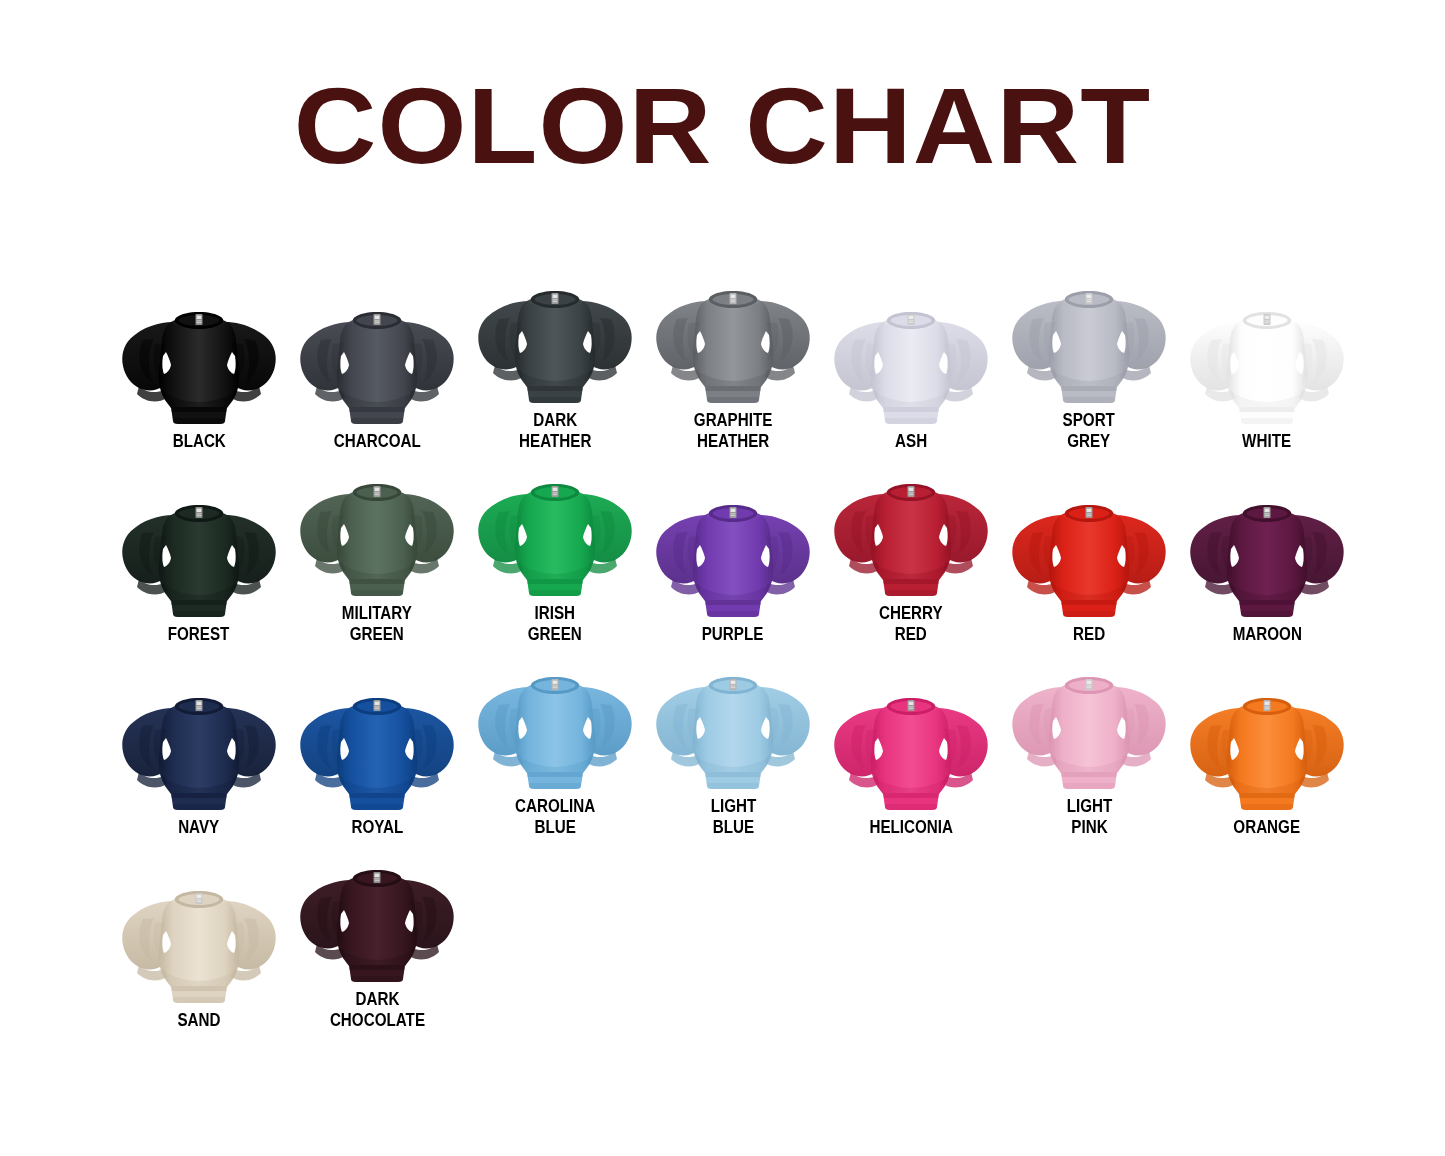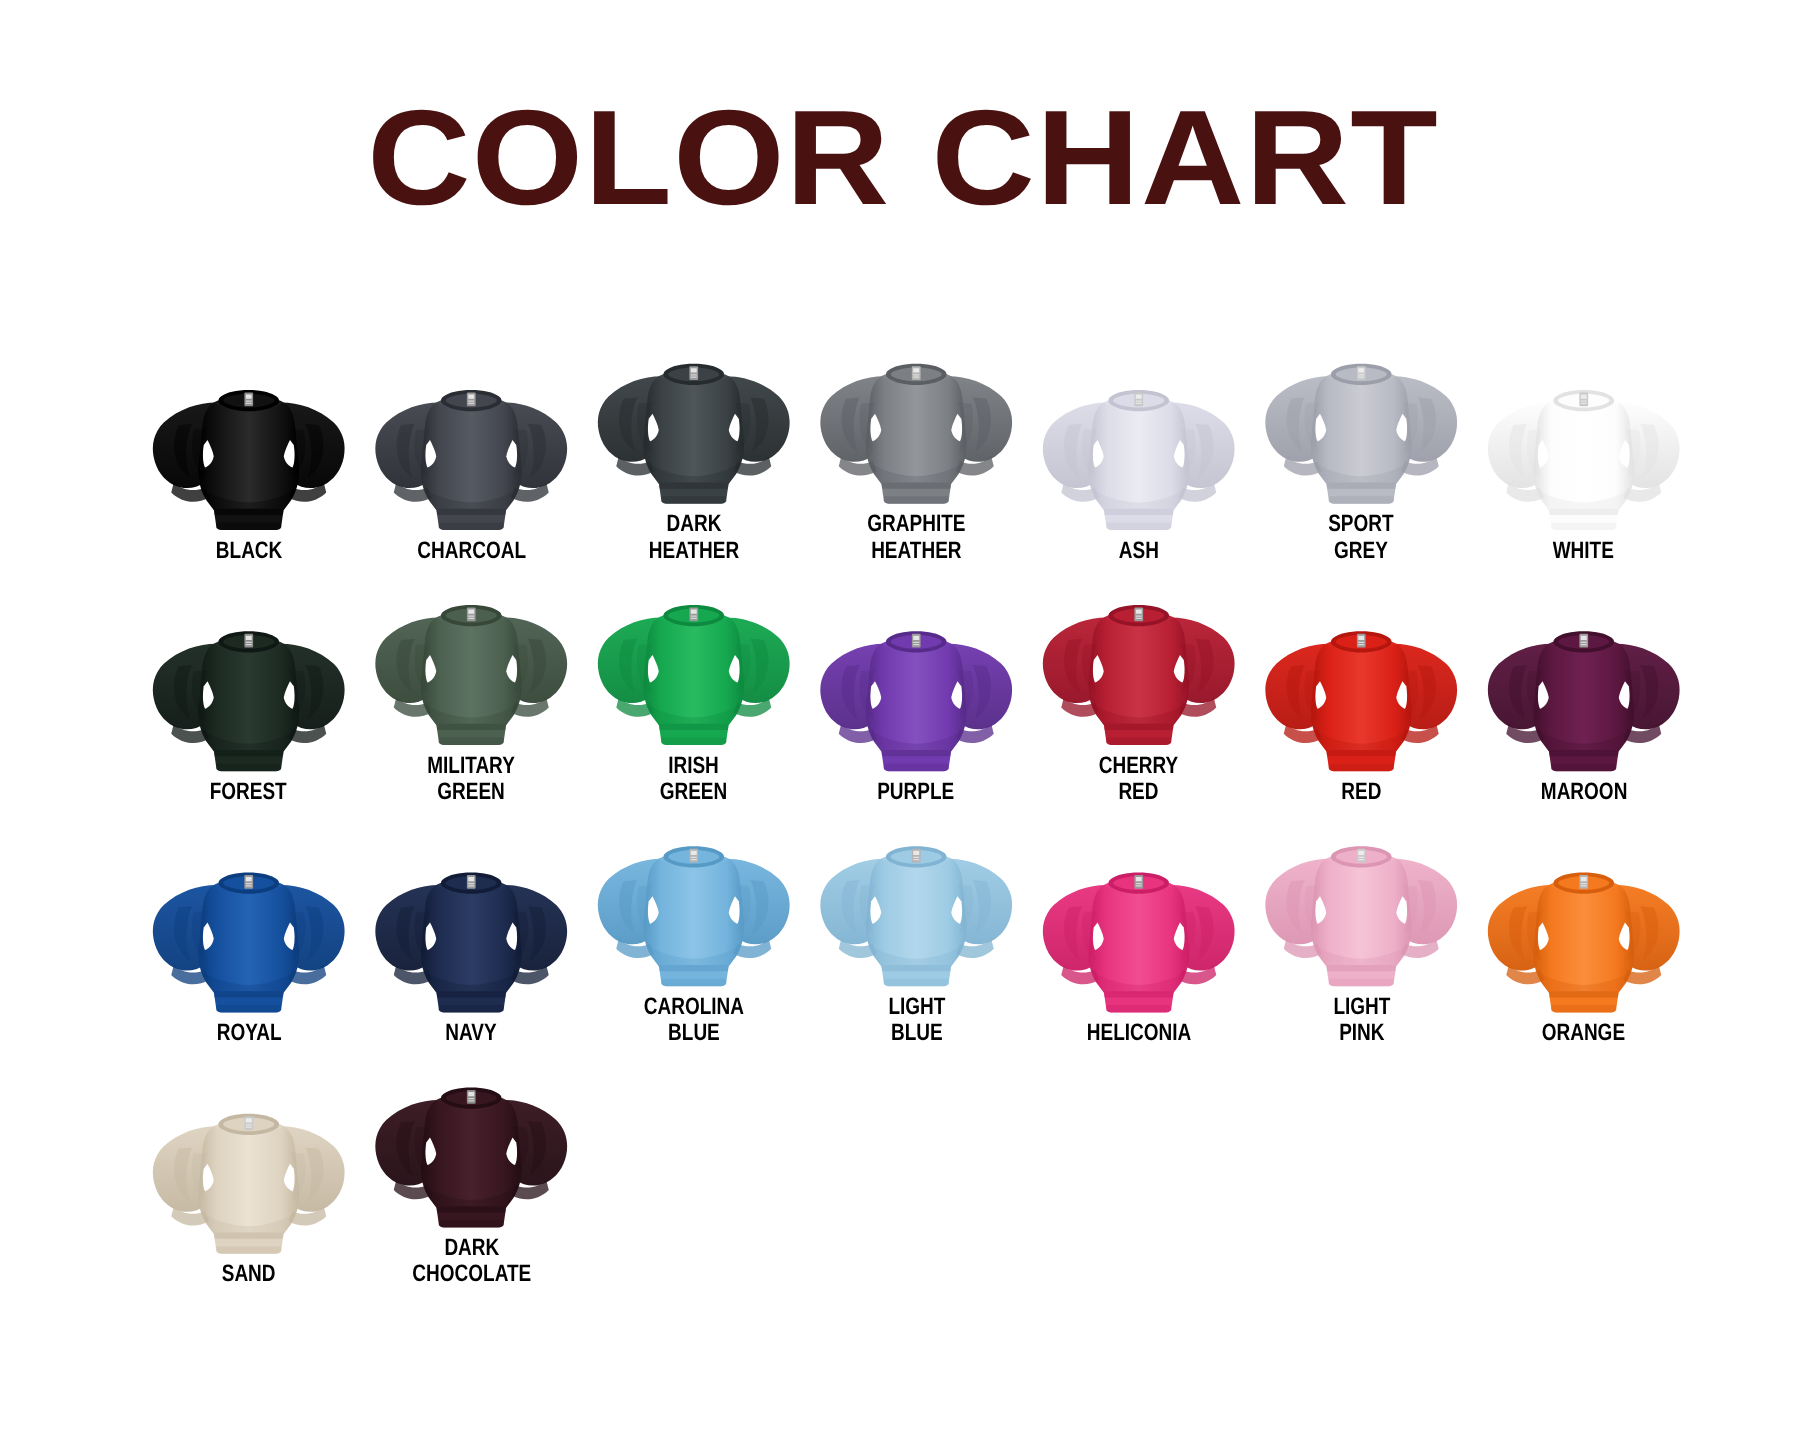--- a/index.html
+++ b/index.html
@@ -1263,20 +1263,103 @@
 </svg>
         </div>
         <div class="swatch-label">MAROON</div>
       </div>
     </div>
     <div class="swatch-row">
       <div class="swatch-cell">
         <div class="garment-wrap">
 <svg viewBox="0 0 160 128" xmlns="http://www.w3.org/2000/svg">
   <defs>
+    <linearGradient id="g15" x1="0" y1="0" x2="1" y2="0">
+      <stop offset="0" stop-color="#121c36"></stop>
+      <stop offset="0.18" stop-color="#1e2c50"></stop>
+      <stop offset="0.50" stop-color="#2c3c64"></stop>
+      <stop offset="0.82" stop-color="#1e2c50"></stop>
+      <stop offset="1" stop-color="#121c36"></stop>
+    </linearGradient>
+    <linearGradient id="gs15" x1="0" y1="0" x2="0" y2="1">
+      <stop offset="0" stop-color="#1e2c50"></stop>
+      <stop offset="1" stop-color="#121c36"></stop>
+    </linearGradient>
+  </defs>
+
+  <path d="M54,22 C40,22 24,27 12,38 C4,46 2,56 4,66 C6,76 12,84 20,88
+           C28,92 38,91 44,86 C50,81 52,72 53,62 L58,30 Z" fill="url(#gs15)" opacity="0.97"></path>
+
+  <path d="M106,22 C120,22 136,27 148,38 C156,46 158,56 156,66 C154,76 148,84 140,88
+           C132,92 122,91 116,86 C110,81 108,72 107,62 L102,30 Z" fill="url(#gs15)" opacity="0.97"></path>
+
+  <path d="M80,16
+           C68,16 60,18 52,22
+           C47,25 44,31 43,40
+           L40,72
+           C39,82 41,92 46,100
+           L52,108
+           L108,108
+           L114,100
+           C119,92 121,82 120,72
+           L117,40
+           C116,31 113,25 108,22
+           C100,18 92,16 80,16 Z" fill="url(#g15)"></path>
+
+  <path d="M52,22 C58,19 68,17 80,17 C92,17 102,19 108,22
+           C103,26 93,28 80,28 C67,28 57,26 52,22 Z" fill="#2c3c64" opacity="0.25"></path>
+
+  <path d="M47,52 C49,56 51,60 52,65 C51,70 48,73 45,74 C43,70 43,62 44,56 Z" fill="#ffffff"></path>
+
+  <path d="M113,52 C111,56 109,60 108,65 C109,70 112,73 115,74 C117,70 117,62 116,56 Z" fill="#ffffff"></path>
+
+  <path d="M24,40 C20,48 19,58 22,68 C24,74 28,79 33,82
+           C30,74 29,62 31,52 C32,46 33,42 35,39 Z" fill="#121c36" opacity="0.45"></path>
+  <path d="M36,44 C34,52 34,62 37,71 C39,76 42,80 46,82
+           C43,74 42,62 44,53 C45,48 46,45 47,43 Z" fill="#121c36" opacity="0.30"></path>
+
+  <path d="M136,40 C140,48 141,58 138,68 C136,74 132,79 127,82
+           C130,74 131,62 129,52 C128,46 127,42 125,39 Z" fill="#121c36" opacity="0.45"></path>
+  <path d="M124,44 C126,52 126,62 123,71 C121,76 118,80 114,82
+           C117,74 118,62 116,53 C115,48 114,45 113,43 Z" fill="#121c36" opacity="0.30"></path>
+
+  <path d="M20,86 C26,92 36,94 45,90 L48,98 C38,104 26,102 18,94 Z" fill="#121c36" opacity="0.75"></path>
+  <path d="M140,86 C134,92 124,94 115,90 L112,98 C122,104 134,102 142,94 Z" fill="#121c36" opacity="0.75"></path>
+
+  <path d="M44,92 C56,99 70,102 80,102 C90,102 104,99 116,92
+           L114,100 L108,108 L52,108 L46,100 Z" fill="#121c36" opacity="0.30"></path>
+
+  <path d="M80,12 C70,12 62,14 58,17 C55,19 55,22 58,24
+           C63,27 71,29 80,29 C89,29 97,27 102,24
+           C105,22 105,19 102,17 C98,14 90,12 80,12 Z" fill="#121c36"></path>
+  <path d="M80,15 C72,15 65,16.5 61,18.5 C59,19.8 59,21 61,22.2
+           C65,24.5 72,26 80,26 C88,26 95,24.5 99,22.2
+           C101,21 101,19.8 99,18.5 C95,16.5 88,15 80,15 Z" fill="#1e2c50"></path>
+  <path d="M80,18 C74,18 69,19 66,20.3 C64.8,20.9 64.8,21.6 66,22.2
+           C69,23.6 74,24.6 80,24.6 C86,24.6 91,23.6 94,22.2
+           C95.2,21.6 95.2,20.9 94,20.3 C91,19 86,18 80,18 Z" fill="#ffffff" opacity="0.0"></path>
+
+  <rect x="76.5" y="14" width="7" height="11" rx="0.8" fill="#9a9a9a"></rect>
+  <rect x="77.6" y="15.6" width="4.8" height="3.4" fill="#f2f2f2" opacity="0.85"></rect>
+  <rect x="77.6" y="20.4" width="4.8" height="1" fill="#f2f2f2" opacity="0.7"></rect>
+  <rect x="77.6" y="22.2" width="4.8" height="1" fill="#f2f2f2" opacity="0.7"></rect>
+
+  <path d="M52,107 L108,107 L106,121 C106,123 104,124 101,124
+           L59,124 C56,124 54,123 54,121 Z" fill="#1e2c50"></path>
+  <path d="M52,107 L108,107 L107.3,112 L52.7,112 Z" fill="#121c36" opacity="0.55"></path>
+  <path d="M54,121 C54,123 56,124 59,124 L101,124 C104,124 106,123 106,121
+           L105.6,118 L54.4,118 Z" fill="#121c36" opacity="0.35"></path>
+</svg>
+        </div>
+        <div class="swatch-label">NAVY</div>
+      </div>
+      <div class="swatch-cell">
+        <div class="garment-wrap">
+<svg viewBox="0 0 160 128" xmlns="http://www.w3.org/2000/svg">
+  <defs>
     <linearGradient id="g16" x1="0" y1="0" x2="1" y2="0">
       <stop offset="0" stop-color="#0c3d7e"></stop>
       <stop offset="0.18" stop-color="#15509e"></stop>
       <stop offset="0.50" stop-color="#2463b4"></stop>
       <stop offset="0.82" stop-color="#15509e"></stop>
       <stop offset="1" stop-color="#0c3d7e"></stop>
     </linearGradient>
     <linearGradient id="gs16" x1="0" y1="0" x2="0" y2="1">
       <stop offset="0" stop-color="#15509e"></stop>
       <stop offset="1" stop-color="#0c3d7e"></stop>
@@ -1346,103 +1429,20 @@
   <path d="M54,121 C54,123 56,124 59,124 L101,124 C104,124 106,123 106,121
            L105.6,118 L54.4,118 Z" fill="#0c3d7e" opacity="0.35"></path>
 </svg>
         </div>
         <div class="swatch-label">ROYAL</div>
       </div>
       <div class="swatch-cell">
         <div class="garment-wrap">
 <svg viewBox="0 0 160 128" xmlns="http://www.w3.org/2000/svg">
   <defs>
-    <linearGradient id="g15" x1="0" y1="0" x2="1" y2="0">
-      <stop offset="0" stop-color="#121c36"></stop>
-      <stop offset="0.18" stop-color="#1e2c50"></stop>
-      <stop offset="0.50" stop-color="#2c3c64"></stop>
-      <stop offset="0.82" stop-color="#1e2c50"></stop>
-      <stop offset="1" stop-color="#121c36"></stop>
-    </linearGradient>
-    <linearGradient id="gs15" x1="0" y1="0" x2="0" y2="1">
-      <stop offset="0" stop-color="#1e2c50"></stop>
-      <stop offset="1" stop-color="#121c36"></stop>
-    </linearGradient>
-  </defs>
-
-  <path d="M54,22 C40,22 24,27 12,38 C4,46 2,56 4,66 C6,76 12,84 20,88
-           C28,92 38,91 44,86 C50,81 52,72 53,62 L58,30 Z" fill="url(#gs15)" opacity="0.97"></path>
-
-  <path d="M106,22 C120,22 136,27 148,38 C156,46 158,56 156,66 C154,76 148,84 140,88
-           C132,92 122,91 116,86 C110,81 108,72 107,62 L102,30 Z" fill="url(#gs15)" opacity="0.97"></path>
-
-  <path d="M80,16
-           C68,16 60,18 52,22
-           C47,25 44,31 43,40
-           L40,72
-           C39,82 41,92 46,100
-           L52,108
-           L108,108
-           L114,100
-           C119,92 121,82 120,72
-           L117,40
-           C116,31 113,25 108,22
-           C100,18 92,16 80,16 Z" fill="url(#g15)"></path>
-
-  <path d="M52,22 C58,19 68,17 80,17 C92,17 102,19 108,22
-           C103,26 93,28 80,28 C67,28 57,26 52,22 Z" fill="#2c3c64" opacity="0.25"></path>
-
-  <path d="M47,52 C49,56 51,60 52,65 C51,70 48,73 45,74 C43,70 43,62 44,56 Z" fill="#ffffff"></path>
-
-  <path d="M113,52 C111,56 109,60 108,65 C109,70 112,73 115,74 C117,70 117,62 116,56 Z" fill="#ffffff"></path>
-
-  <path d="M24,40 C20,48 19,58 22,68 C24,74 28,79 33,82
-           C30,74 29,62 31,52 C32,46 33,42 35,39 Z" fill="#121c36" opacity="0.45"></path>
-  <path d="M36,44 C34,52 34,62 37,71 C39,76 42,80 46,82
-           C43,74 42,62 44,53 C45,48 46,45 47,43 Z" fill="#121c36" opacity="0.30"></path>
-
-  <path d="M136,40 C140,48 141,58 138,68 C136,74 132,79 127,82
-           C130,74 131,62 129,52 C128,46 127,42 125,39 Z" fill="#121c36" opacity="0.45"></path>
-  <path d="M124,44 C126,52 126,62 123,71 C121,76 118,80 114,82
-           C117,74 118,62 116,53 C115,48 114,45 113,43 Z" fill="#121c36" opacity="0.30"></path>
-
-  <path d="M20,86 C26,92 36,94 45,90 L48,98 C38,104 26,102 18,94 Z" fill="#121c36" opacity="0.75"></path>
-  <path d="M140,86 C134,92 124,94 115,90 L112,98 C122,104 134,102 142,94 Z" fill="#121c36" opacity="0.75"></path>
-
-  <path d="M44,92 C56,99 70,102 80,102 C90,102 104,99 116,92
-           L114,100 L108,108 L52,108 L46,100 Z" fill="#121c36" opacity="0.30"></path>
-
-  <path d="M80,12 C70,12 62,14 58,17 C55,19 55,22 58,24
-           C63,27 71,29 80,29 C89,29 97,27 102,24
-           C105,22 105,19 102,17 C98,14 90,12 80,12 Z" fill="#121c36"></path>
-  <path d="M80,15 C72,15 65,16.5 61,18.5 C59,19.8 59,21 61,22.2
-           C65,24.5 72,26 80,26 C88,26 95,24.5 99,22.2
-           C101,21 101,19.8 99,18.5 C95,16.5 88,15 80,15 Z" fill="#1e2c50"></path>
-  <path d="M80,18 C74,18 69,19 66,20.3 C64.8,20.9 64.8,21.6 66,22.2
-           C69,23.6 74,24.6 80,24.6 C86,24.6 91,23.6 94,22.2
-           C95.2,21.6 95.2,20.9 94,20.3 C91,19 86,18 80,18 Z" fill="#ffffff" opacity="0.0"></path>
-
-  <rect x="76.5" y="14" width="7" height="11" rx="0.8" fill="#9a9a9a"></rect>
-  <rect x="77.6" y="15.6" width="4.8" height="3.4" fill="#f2f2f2" opacity="0.85"></rect>
-  <rect x="77.6" y="20.4" width="4.8" height="1" fill="#f2f2f2" opacity="0.7"></rect>
-  <rect x="77.6" y="22.2" width="4.8" height="1" fill="#f2f2f2" opacity="0.7"></rect>
-
-  <path d="M52,107 L108,107 L106,121 C106,123 104,124 101,124
-           L59,124 C56,124 54,123 54,121 Z" fill="#1e2c50"></path>
-  <path d="M52,107 L108,107 L107.3,112 L52.7,112 Z" fill="#121c36" opacity="0.55"></path>
-  <path d="M54,121 C54,123 56,124 59,124 L101,124 C104,124 106,123 106,121
-           L105.6,118 L54.4,118 Z" fill="#121c36" opacity="0.35"></path>
-</svg>
-        </div>
-        <div class="swatch-label">NAVY</div>
-      </div>
-      <div class="swatch-cell">
-        <div class="garment-wrap">
-<svg viewBox="0 0 160 128" xmlns="http://www.w3.org/2000/svg">
-  <defs>
     <linearGradient id="g17" x1="0" y1="0" x2="1" y2="0">
       <stop offset="0" stop-color="#579ac6"></stop>
       <stop offset="0.18" stop-color="#74b4dd"></stop>
       <stop offset="0.50" stop-color="#8cc4e7"></stop>
       <stop offset="0.82" stop-color="#74b4dd"></stop>
       <stop offset="1" stop-color="#579ac6"></stop>
     </linearGradient>
     <linearGradient id="gs17" x1="0" y1="0" x2="0" y2="1">
       <stop offset="0" stop-color="#74b4dd"></stop>
       <stop offset="1" stop-color="#579ac6"></stop>

